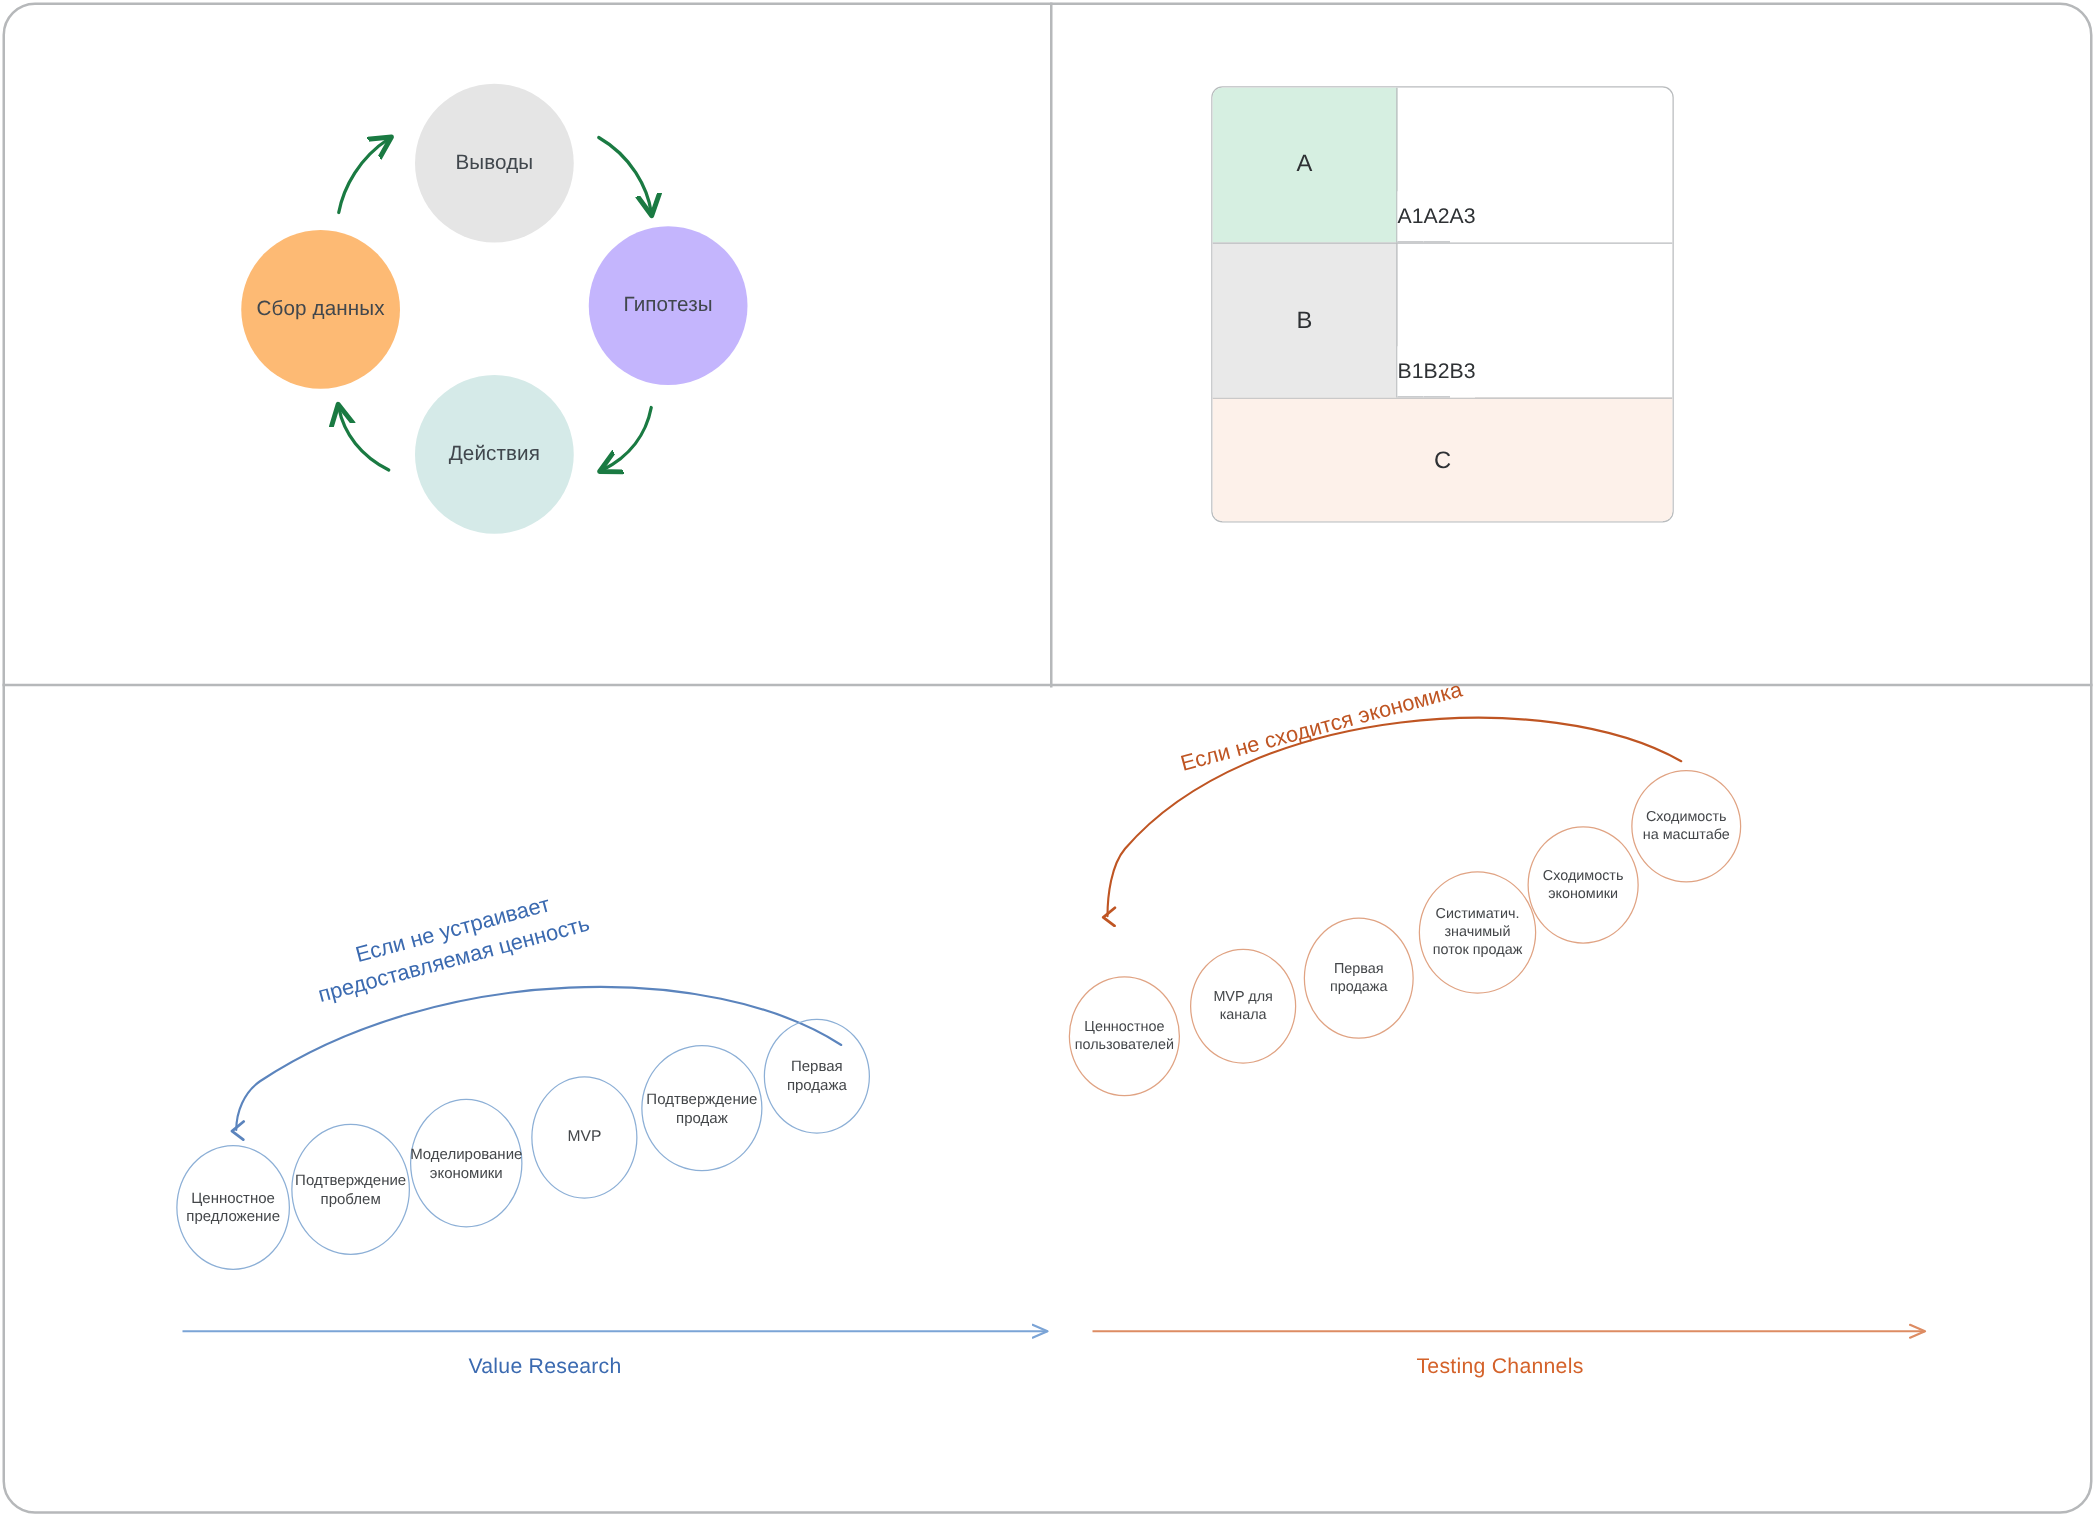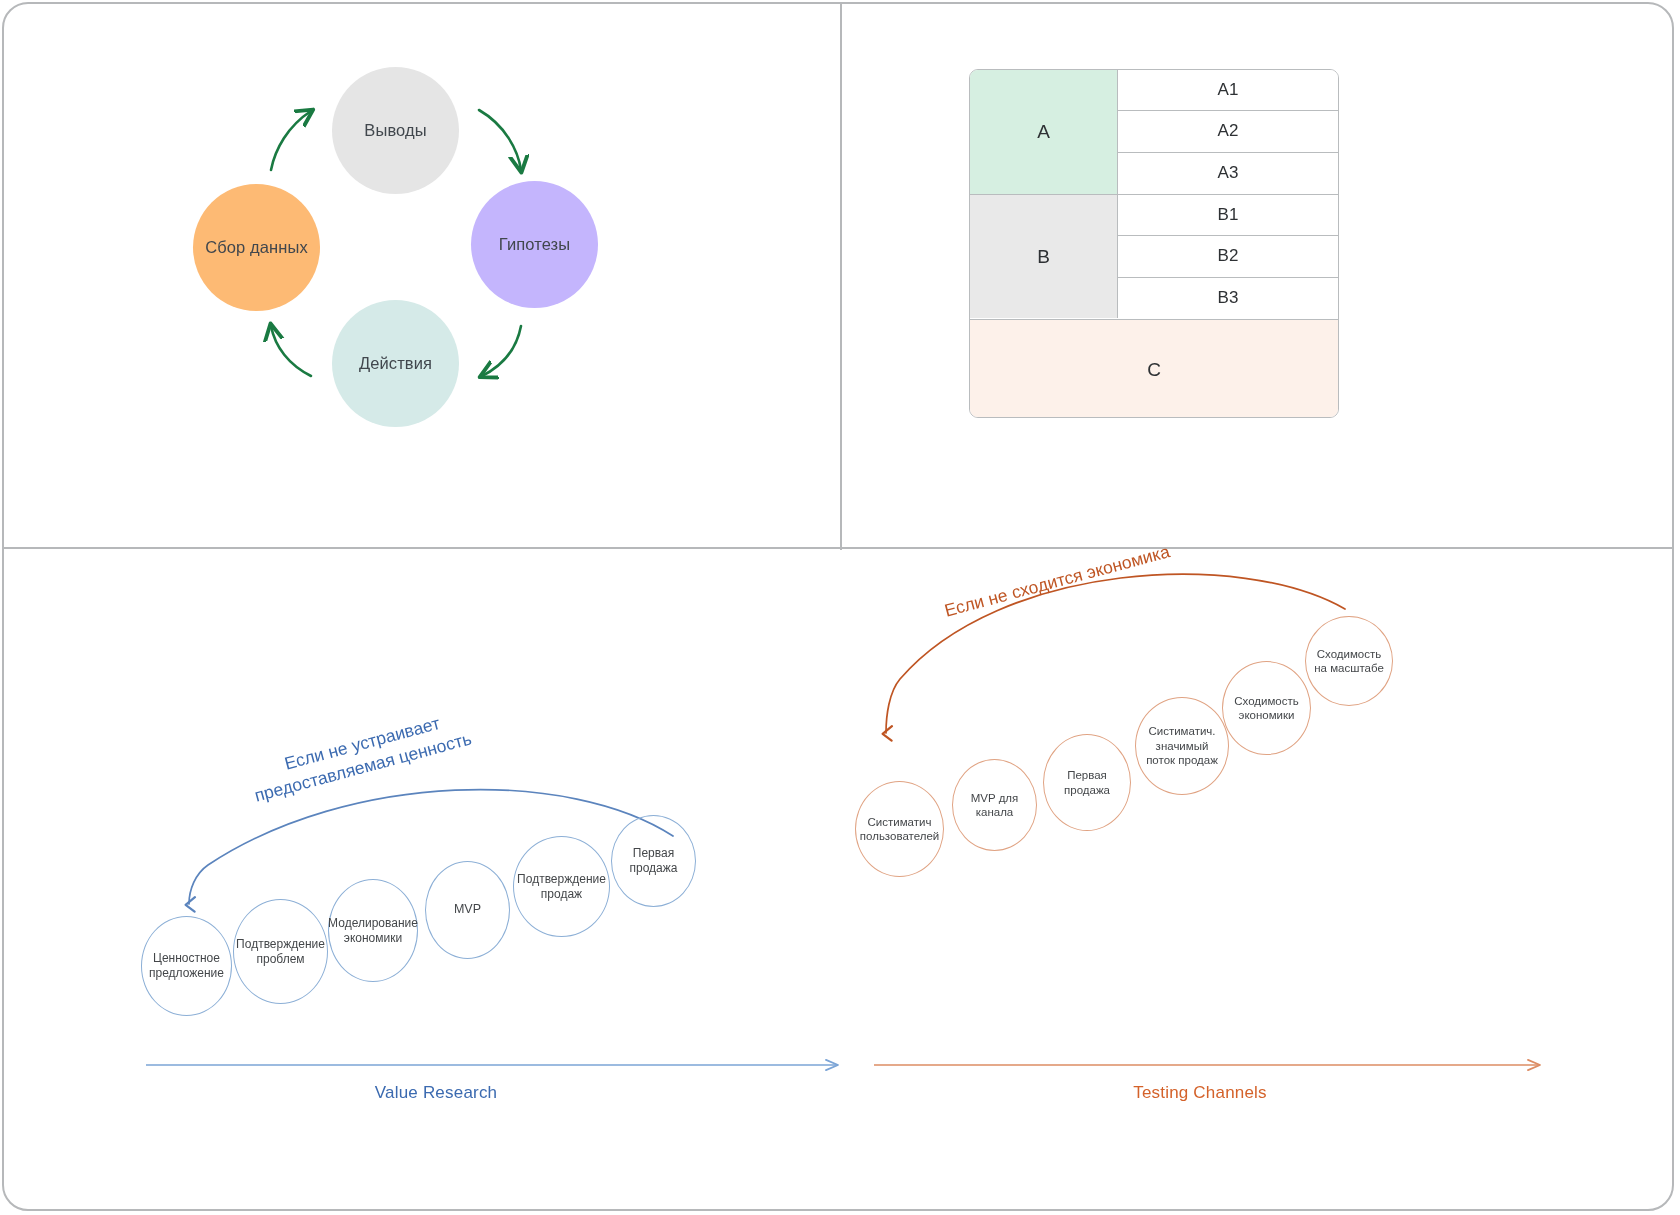--- a/index.html
+++ b/index.html
@@ -75,21 +75,21 @@
   }
   .tbl-section{display:flex;}
   .tbl-label{
     box-sizing:border-box;
     display:flex;align-items:center;justify-content:center;
     font-size:19px;color:#2e3134;
     border-right:1px solid #b9bcbe;
   }
   .tbl-label.a{width:148px;height:124px;background:#d6efe1;}
   .tbl-label.b{width:148px;height:124px;background:#e9e9e9;border-top:1px solid #b9bcbe;}
-  .tbl-rows{flex:1;display:flex;flex-direction:column;}
+  .tbl-rows{flex:1;display:flex;flex-direction:row;align-items:flex-end;}
   .tbl-cell{
     box-sizing:border-box;
     height:41.3px;
     display:flex;align-items:center;justify-content:center;
     font-size:17px;color:#2e3134;
     border-bottom:1px solid #b9bcbe;
     background:#fff;
   }
   .tbl-rows.b .tbl-cell:last-child{border-bottom:none;}
   .tbl-rows.a .tbl-cell:last-child{border-bottom:none;}
@@ -247,21 +247,21 @@
       <span>MVP</span>
     </div>
     <div class="bub blue" style="left:513px;top:287px;width:97px;height:101px;font-size:12px;">
       <span>Подтверждение продаж</span>
     </div>
     <div class="bub blue" style="left:611px;top:266px;width:85px;height:92px;font-size:12px;">
       <span>Первая продажа</span>
     </div>
 
     <div class="bub orange" style="left:855px;top:232px;width:89px;height:96px;font-size:11.5px;">
-      <span>Систиматич пользователей</span>
+      <span>Ценностное пользователей</span>
     </div>
     <div class="bub orange" style="left:952px;top:210px;width:85px;height:92px;font-size:11.5px;">
       <span>MVP для канала</span>
     </div>
     <div class="bub orange" style="left:1043px;top:185px;width:88px;height:97px;font-size:11.5px;">
       <span>Первая продажа</span>
     </div>
     <div class="bub orange" style="left:1222px;top:112px;width:89px;height:94px;font-size:11.5px;">
       <span>Сходимость экономики</span>
     </div>

